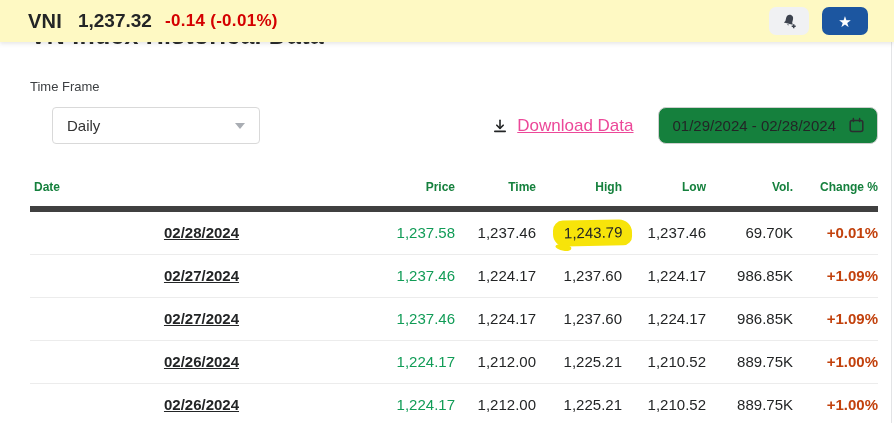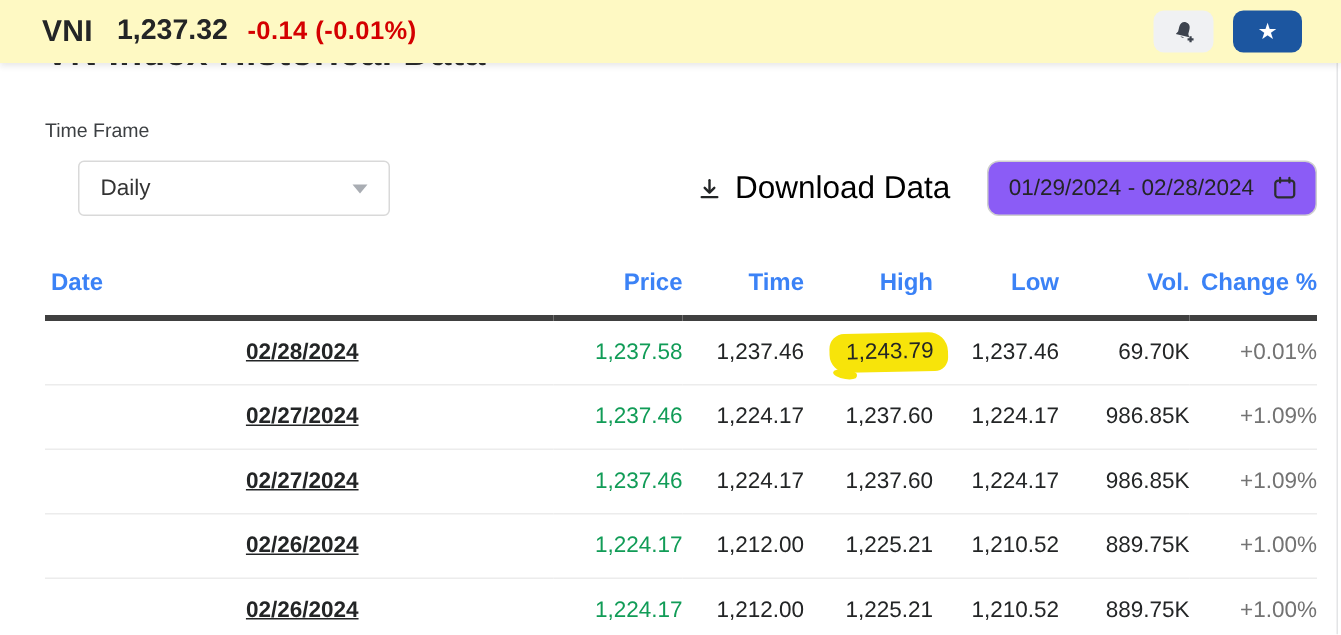--- a/index.html
+++ b/index.html
@@ -73,60 +73,60 @@
   }
   .dropdown .caret {
     margin-left: auto;
     width: 0; height: 0;
     border-left: 5px solid transparent;
     border-right: 5px solid transparent;
     border-top: 6px solid #a9adb3;
   }
   .right-controls { display: flex; align-items: center; gap: 24px; }
   .download { display: flex; align-items: center; gap: 9px; cursor: pointer; background: none; border: none; font-family: inherit; }
-  .download .dl-label { font-size: 21px; color: #000000; }
+  .download .dl-label { font-size: 17px; color: #ec4899; text-decoration: underline; }
   .daterange {
     height: 37px;
     border: 1px solid #cfcfcf;
     border-radius: 8px;
-    background: #8b5cf6;
+    background: #15803d;
     display: flex; align-items: center; gap: 12px;
     padding: 0 12px 0 14px;
     font-size: 15px; color: #232526;
     cursor: pointer;
   }
 
   
   table.history {
     width: 100%;
     border-collapse: collapse;
     margin-top: 20px;
     table-layout: fixed;
   }
   th {
-    font-size: 16px;
+    font-size: 12px;
     font-weight: bold;
-    color: #3b82f6;
+    color: #15803d;
     text-align: right;
     padding: 16px 0 12px;
-    border-bottom: 4px solid #404040;
+    border-bottom: 6px solid #404040;
     white-space: nowrap;
   }
   th.col-date { text-align: left; padding-left: 4px; }
   td {
     font-size: 15px;
     padding: 12px 0 13px;
     border-bottom: 1px solid #ececec;
     text-align: right;
     white-space: nowrap;
     color: #232526;
   }
   td.c-date { text-align: center; font-weight: bold; padding-left: 4px; text-decoration: underline; }
   td.c-price { color: #119c57; }
-  td.c-change { color: #737373; font-weight: normal; }
+  td.c-change { color: #c2410c; font-weight: bold; }
   col.col-date { width: auto; }
   col.col-price { width: 86px; }
   col.col-open  { width: 81px; }
   col.col-high  { width: 86px; }
   col.col-low   { width: 84px; }
   col.col-vol   { width: 87px; }
   col.col-chg   { width: 85px; }
 
   
   .hl {

